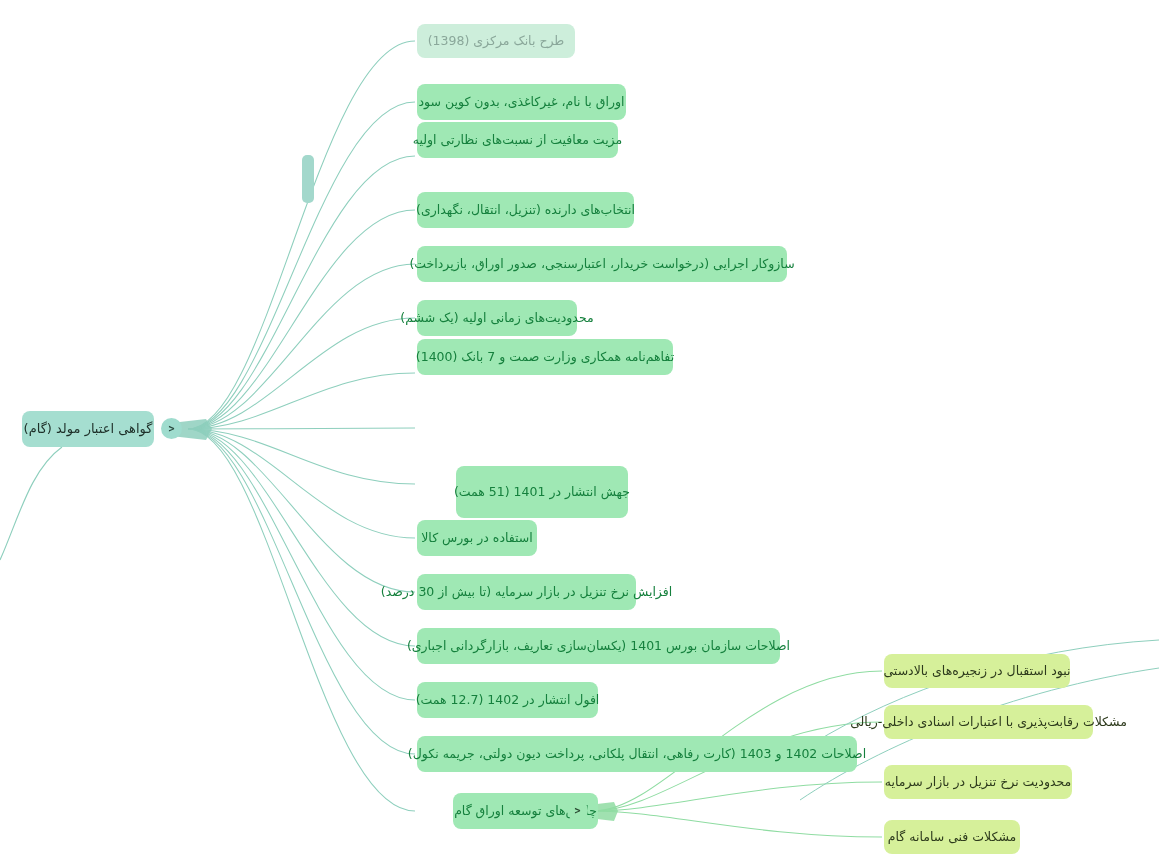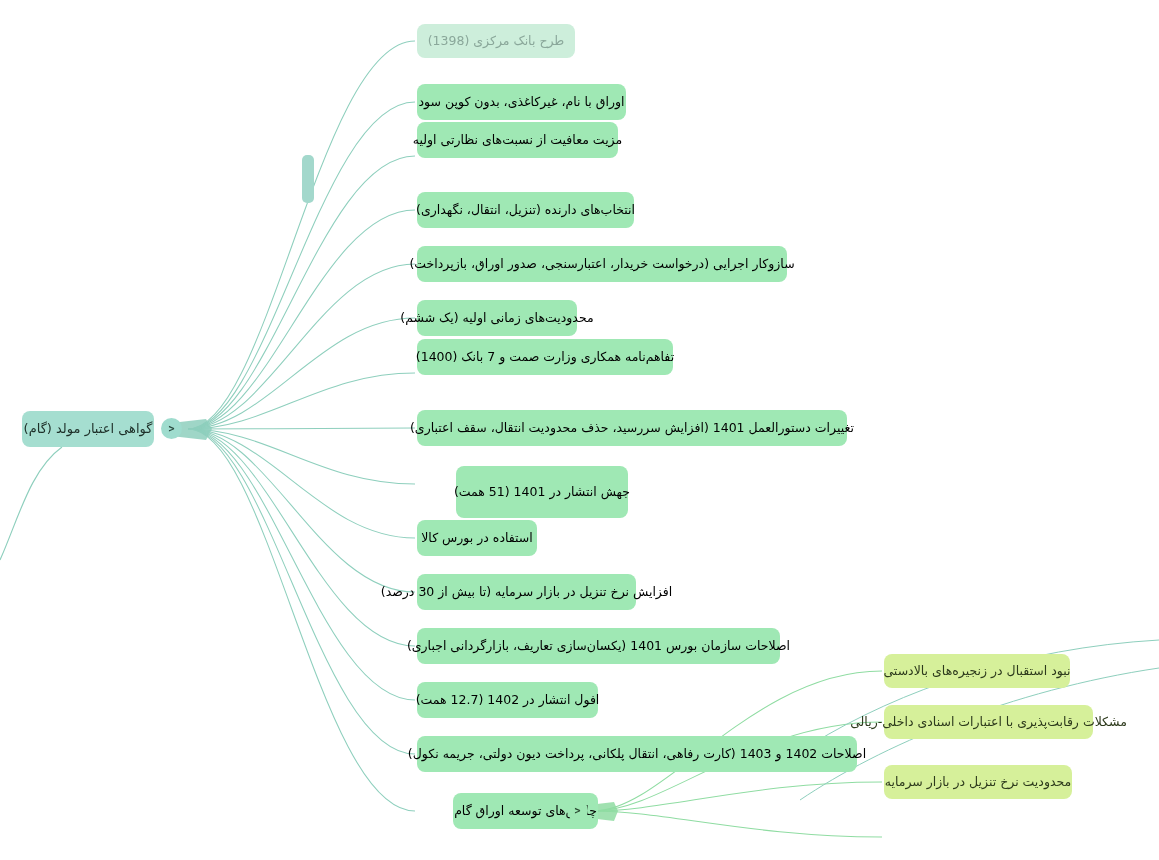--- a/index.html
+++ b/index.html
@@ -29,21 +29,21 @@
   .node {
     position: absolute;
     box-sizing: border-box;
     display: flex;
     align-items: center;
     justify-content: center;
     border-radius: 8px;
     padding: 0 12px;
     font-size: 12.5px;
     line-height: 1.35;
-    color: #000000;
+    color: #15803d;
     direction: rtl;
     text-align: center;
     white-space: nowrap;
     letter-spacing: 0.1px;
   }
   .node.root {
     background: #a5ded0;
     color: #1d2f28;
     font-size: 13px;
   }
@@ -121,27 +121,27 @@
       <path d="M1159,668 C1010,690 880,746 800,800" fill="none" stroke="#8ecfbd" stroke-width="1"></path>
     </svg>
 <div class="node root" style="left: 22px; top: 411px; width: 132px; height: 36px;">گواهی اعتبار مولد (گام)</div>
     <div class="node lvl2 faded" style="left: 417px; top: 24px; width: 158px; height: 34px;">طرح بانک مرکزی (1398)</div>
     <div class="node lvl2" style="left: 417px; top: 84px; width: 209px; height: 36px;">اوراق با نام، غیرکاغذی، بدون کوپن سود</div>
     <div class="node lvl2" style="left: 417px; top: 122px; width: 201px; height: 36px;">مزیت معافیت از نسبت‌های نظارتی اولیه</div>
     <div class="node lvl2" style="left: 417px; top: 192px; width: 217px; height: 36px;">انتخاب‌های دارنده (تنزیل، انتقال، نگهداری)</div>
     <div class="node lvl2" style="left: 417px; top: 246px; width: 370px; height: 36px;">سازوکار اجرایی (درخواست خریدار، اعتبارسنجی، صدور اوراق، بازپرداخت)</div>
     <div class="node lvl2" style="left: 417px; top: 300px; width: 160px; height: 36px;">محدودیت‌های زمانی اولیه (یک ششم)</div>
     <div class="node lvl2" style="left: 417px; top: 339px; width: 256px; height: 36px;">تفاهم‌نامه همکاری وزارت صمت و 7 بانک (1400)</div>
-    <div class="node lvl2" style="left: 417px; top: 410px; width: 430px; height: 36px;">تغییرات دستورالعمل 1401 (افزایش سررسید، حذف محدودیت انتقال، سقف اعتباری)</div>
     <div class="node lvl2" style="left: 417px; top: 466px; width: 172px; height: 52px; margin-left: 39px;">جهش انتشار در 1401 (51 همت)</div>
     <div class="node lvl2" style="left: 417px; top: 520px; width: 120px; height: 36px;">استفاده در بورس کالا</div>
     <div class="node lvl2" style="left: 417px; top: 574px; width: 219px; height: 36px;">افزایش نرخ تنزیل در بازار سرمایه (تا بیش از 30 درصد)</div>
     <div class="node lvl2" style="left: 417px; top: 628px; width: 363px; height: 36px;">اصلاحات سازمان بورس 1401 (یکسان‌سازی تعاریف، بازارگردانی اجباری)</div>
     <div class="node lvl2" style="left: 417px; top: 682px; width: 181px; height: 36px;">افول انتشار در 1402 (12.7 همت)</div>
     <div class="node lvl2" style="left: 417px; top: 736px; width: 440px; height: 36px;">اصلاحات 1402 و 1403 (کارت رفاهی، انتقال پلکانی، پرداخت دیون دولتی، جریمه نکول)</div>
     <div class="node lvl2" style="left: 417px; top: 793px; width: 145px; height: 36px; margin-left: 36px;">چالش‌های توسعه اوراق گام</div>
     <div class="node lvl3" style="left: 884px; top: 654px; width: 186px; height: 34px;">نبود استقبال در زنجیره‌های بالادستی</div>
     <div class="node lvl3" style="left: 884px; top: 705px; width: 209px; height: 34px;">مشکلات رقابت‌پذیری با اعتبارات اسنادی داخلی-ریالی</div>
     <div class="node lvl3" style="left: 884px; top: 765px; width: 188px; height: 34px;">محدودیت نرخ تنزیل در بازار سرمایه</div>
+    <div class="node lvl3" style="left: 884px; top: 820px; width: 136px; height: 34px;">مشکلات فنی سامانه گام</div>
     <div class="collapse teal" style="left: 161px; top: 418px;">&gt;</div>
     <div class="collapse green" style="left: 567px; top: 800px;">&gt;</div>
     <div class="caret-bar" style="left: 302px; top: 155px; width: 12px; height: 48px;"></div>
   </div>
 
 </body></html>

